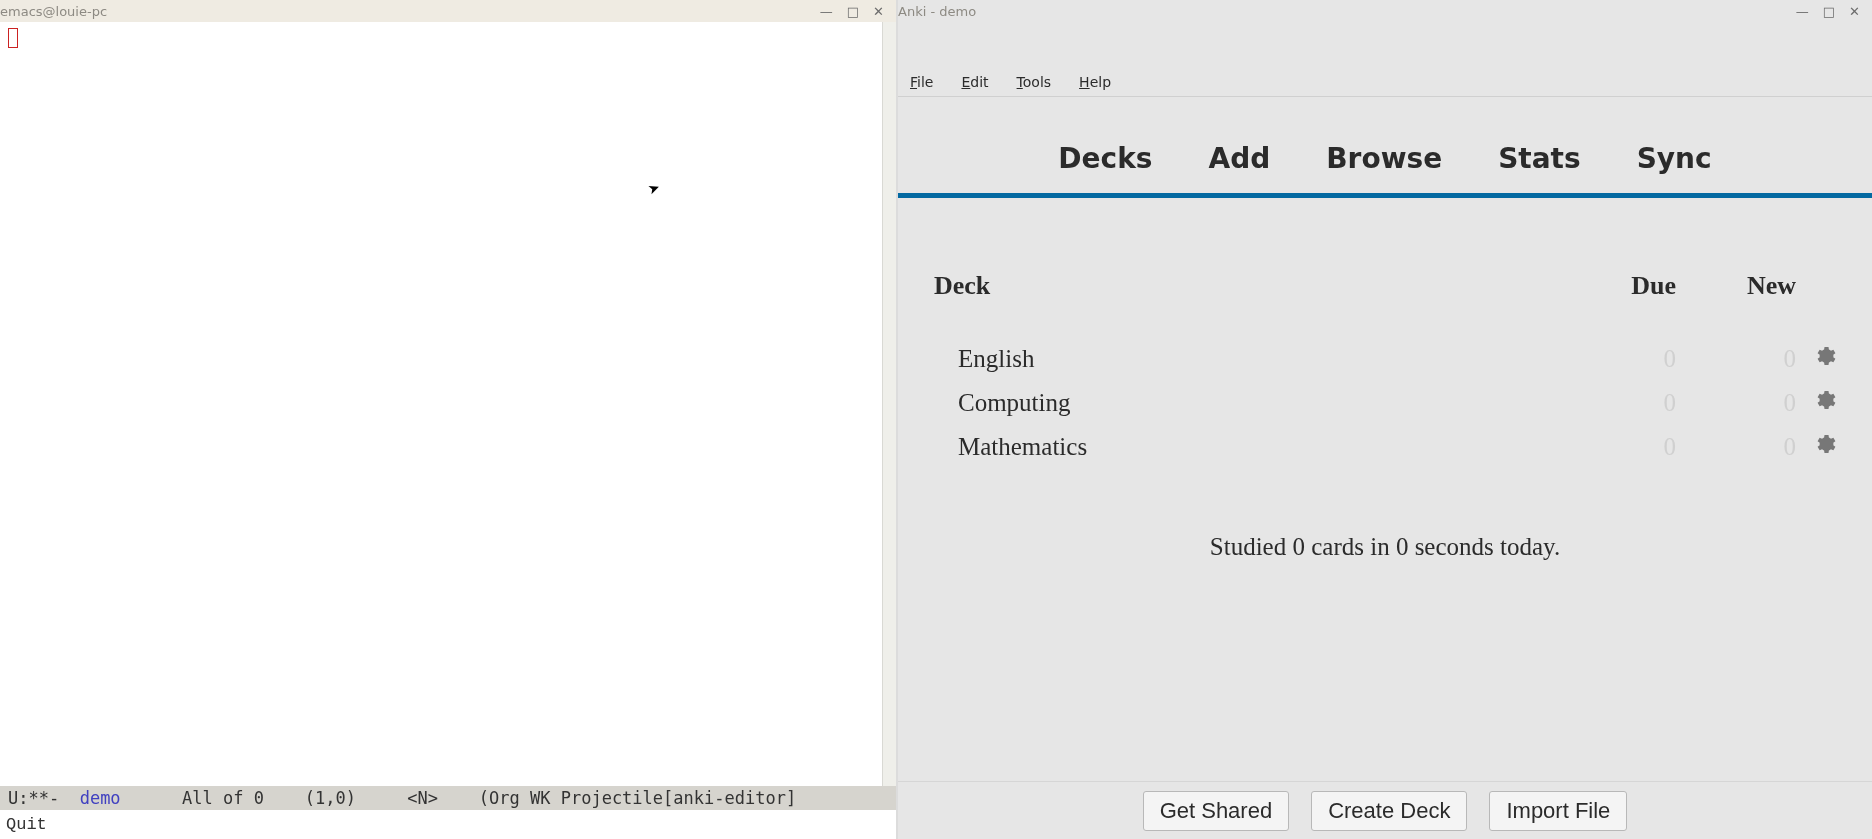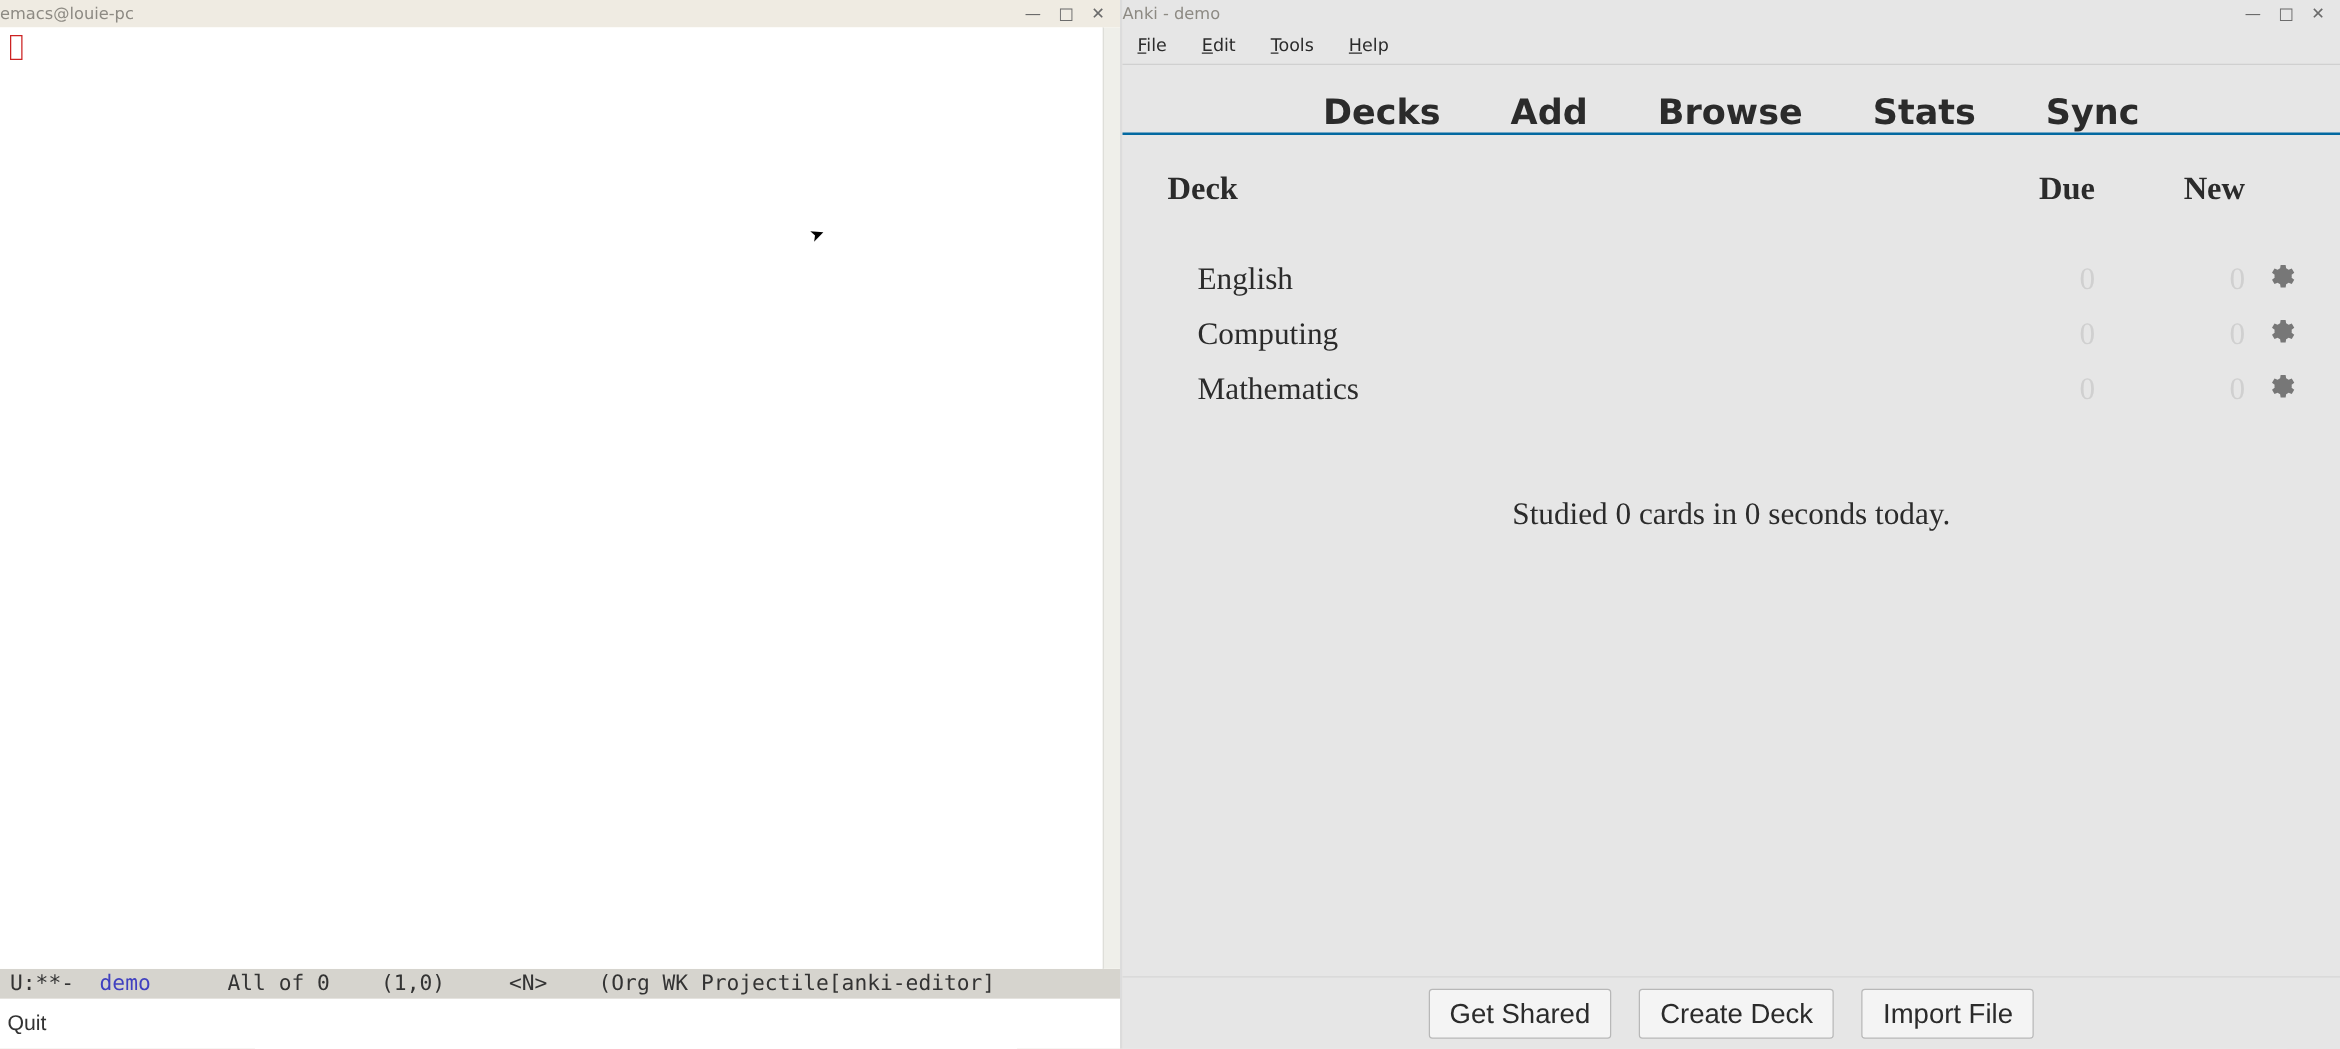--- a/index.html
+++ b/index.html
@@ -13,28 +13,28 @@
   .titlebar-title { flex: 1; text-align: left; font-size: 13px; color: #8d8a83; }
   .titlebar-controls { position: absolute; right: 4px; top: 0; height: 100%; display: flex; align-items: center; gap: 14px; padding-right: 8px; }
   .titlebar-controls span { font-size: 13px; color: #6b6b6b; cursor: pointer; line-height: 1; }
   .emacs-body { flex: 1; display: flex; background: #ffffff; position: relative; }
   .emacs-buffer { flex: 1; background: #ffffff; position: relative; }
   .emacs-cursor { position: absolute; top: 6px; left: 8px; width: 10px; height: 20px; border: 1px solid #cc2222; }
   .emacs-mouse { position: absolute; top: 158px; left: 648px; font-size: 14px; color: #000; transform: rotate(-20deg); }
   .emacs-scroll { width: 14px; background: #efefea; border-left: 1px solid #d9d9d4; }
   .emacs-modeline { height: 24px; background: #d6d4ce; font-family: "DejaVu Sans Mono", monospace; font-size: 17px; color: #333; display: flex; align-items: center; padding: 0 8px; white-space: pre; }
   .ml-buffer { color: #4040c0; }
-  .emacs-echo { height: 40px; background: #ffffff; font-family: Liberation Sans, sans-serif; font-size: 17px; color: #333; padding: 0 6px; display: flex; align-items: center; }
+  .emacs-echo { height: 29px; background: #ffffff; font-family: Liberation Mono, monospace; font-size: 17px; color: #333; padding: 0 6px; display: flex; align-items: center; }
 
   
-  .anki-window { flex: 1; height: 100%; display: flex; flex-direction: column; background: #e6e6e6; }
+  .anki-window { flex: 1; height: 100%; display: flex; flex-direction: column; background: #e6e6e6; gap: 45px; }
   .anki-menubar { height: 30px; display: flex; align-items: center; padding: 0 12px; gap: 28px; font-size: 14px; color: #2b2b2b; border-bottom: 1px solid #d0d0d0; }
   .anki-menubar span { cursor: pointer; text-align: right; }
   .anki-menubar span u { text-decoration: underline; }
-  .anki-tabs { height: 56px; display: flex; align-items: flex-end; justify-content: center; gap: 56px; border-bottom: 2px solid #0369a1; }
+  .anki-tabs { height: 56px; display: flex; align-items: flex-start; justify-content: center; gap: 56px; border-bottom: 5px solid #0369a1; }
   .anki-tabs span { font-size: 28px; font-weight: 700; color: #2b2b2b; cursor: pointer; }
   .anki-content { flex: 1; display: flex; flex-direction: column; padding: 28px 36px 0 36px; font-family: Liberation Serif, serif; }
   .deck-header { display: grid; grid-template-columns: 1fr 120px 120px 40px; align-items: center; font-size: 26px; font-weight: 700; color: #2b2b2b; margin-bottom: 36px; }
   .deck-header .col-due, .deck-header .col-new { text-align: right; }
   .deck-row { display: grid; grid-template-columns: 1fr 120px 120px 40px; align-items: center; font-size: 25px; color: #2b2b2b; height: 44px; }
   .deck-row .deck-name { padding-left: 24px; cursor: pointer; }
   .deck-row .deck-due, .deck-row .deck-new { text-align: right; color: #d0d0d0; }
   .deck-row .deck-gear { text-align: right; padding-right: 0; }
   .gear-icon svg { width: 24px; height: 24px; cursor: pointer; }
   .anki-status { margin-top: 64px; text-align: center; font-size: 25px; color: #2b2b2b; }

